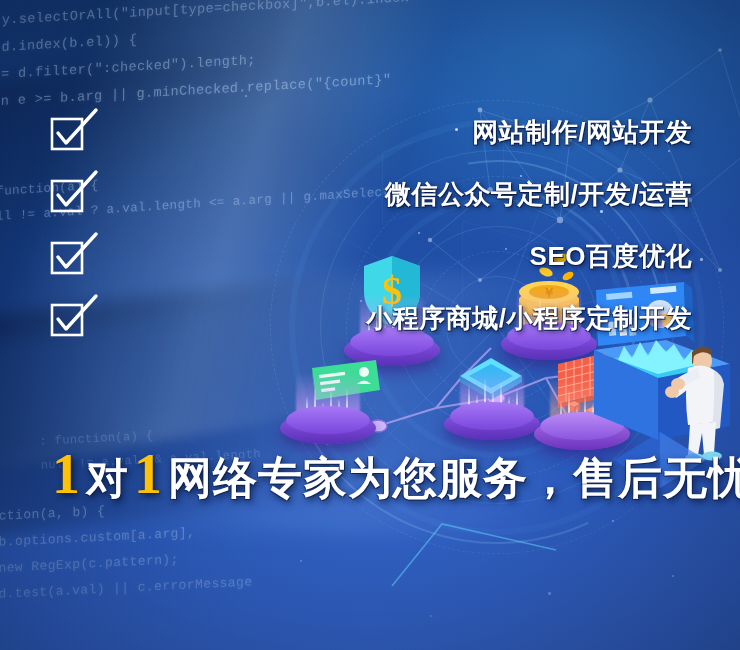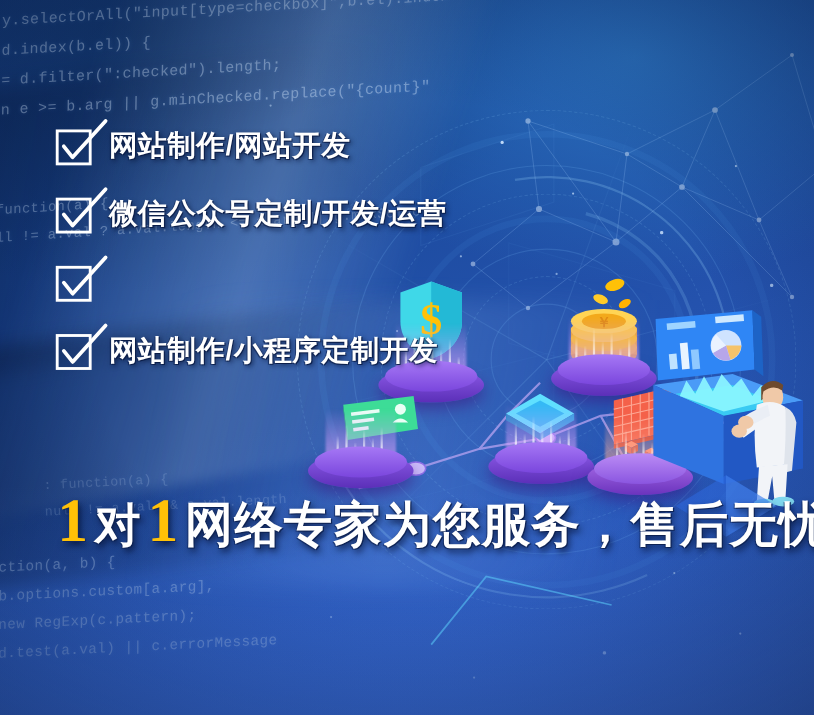--- a/index.html
+++ b/index.html
@@ -160,21 +160,21 @@
   
   .console{position:absolute;left:588px;top:280px;width:152px;height:190px;}
 
   
   .content{position:absolute;left:0;top:0;width:740px;height:650px;}
 
   .feature-list{
     position:absolute;left:52px;top:101px;width:640px;
   }
   .feature{
-    position:relative;height:62px;display:flex;align-items:center;
+    position:relative;height:62px;display:flex;align-items:center;justify-content:space-between;
   }
   .checkbox{
     position:relative;width:32px;height:30px;flex:0 0 32px;margin-right:15px;
   }
   .checkbox svg{position:absolute;left:-2px;top:-9px;overflow:visible;}
   .feature-label{
     font-size:26px;font-weight:bold;color:#ffffff;
     letter-spacing:.5px;
     text-shadow:
        1px 1px 0 rgba(10,28,70,.85),
@@ -543,30 +543,31 @@
         <span class="feature-label">微信公众号定制/开发/运营</span>
       </div>
 
       <div class="feature">
         <span class="checkbox">
           <svg width="50" height="44" viewBox="0 0 50 44">
             <rect x="2" y="11" width="30" height="30" fill="none" stroke="#ffffff" stroke-width="2.6"></rect>
             <path d="M8 25 L16 35 L46 2" fill="none" stroke="#ffffff" stroke-width="3.4" stroke-linecap="round" stroke-linejoin="round"></path>
           </svg>
         </span>
+        <span class="feature-label">SEO百度优化</span>
       </div>
 
       <div class="feature">
         <span class="checkbox">
           <svg width="50" height="44" viewBox="0 0 50 44">
             <rect x="2" y="11" width="30" height="30" fill="none" stroke="#ffffff" stroke-width="2.6"></rect>
             <path d="M8 25 L16 35 L46 2" fill="none" stroke="#ffffff" stroke-width="3.4" stroke-linecap="round" stroke-linejoin="round"></path>
           </svg>
         </span>
-        <span class="feature-label">网站制作/小程序定制开发</span>
+        <span class="feature-label">小程序商城/小程序定制开发</span>
       </div>
 
     </div>
 
     <div class="headline">
       <span class="hl-num">1</span>
       <span class="hl-cn">对</span>
       <span class="hl-num">1</span>
       <span class="hl-main">网络专家为您服务，售后无忧！</span>
     </div>

